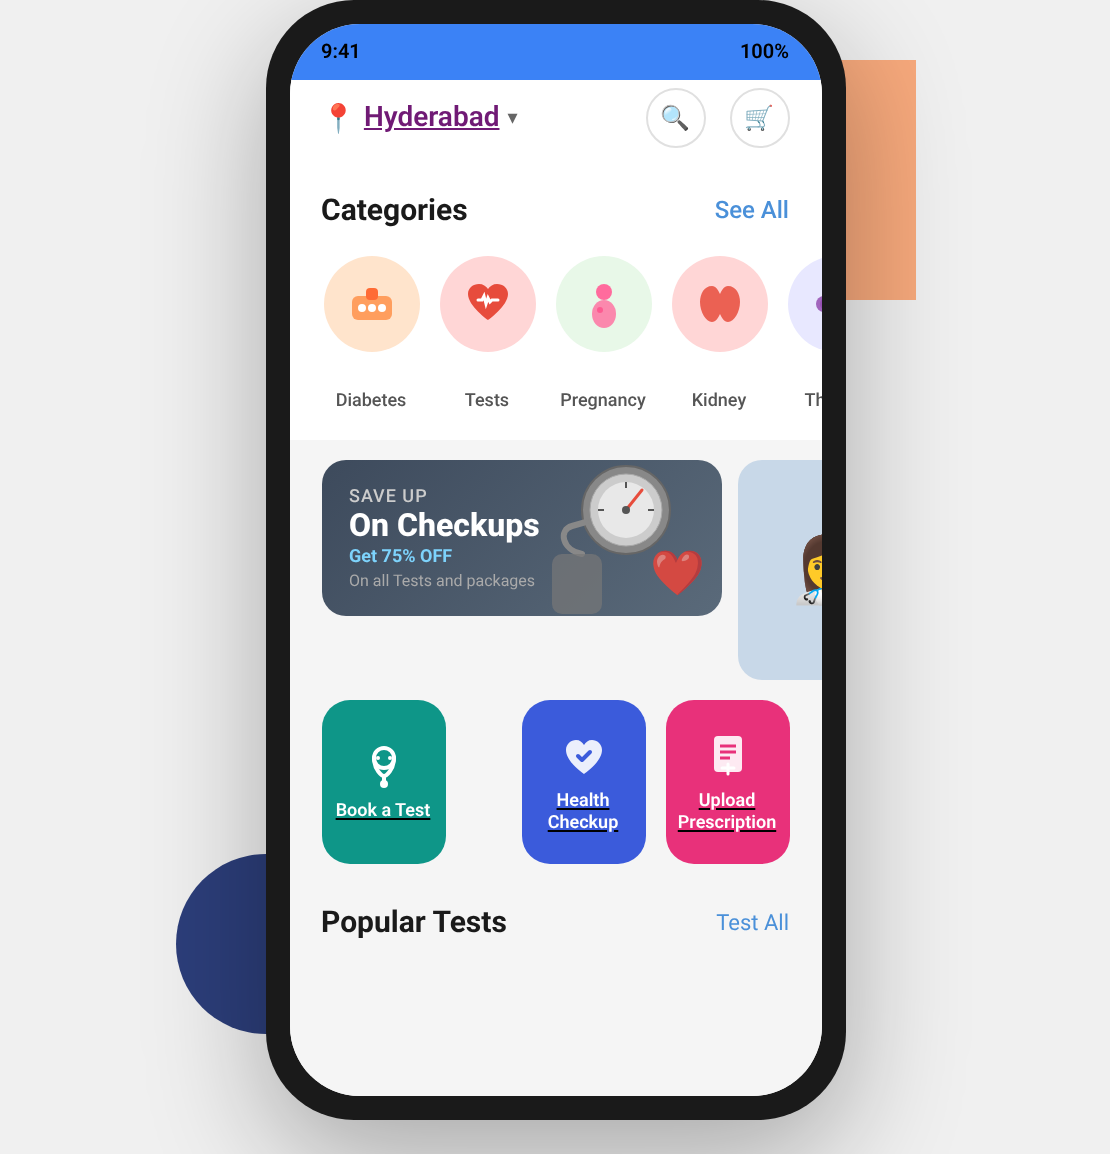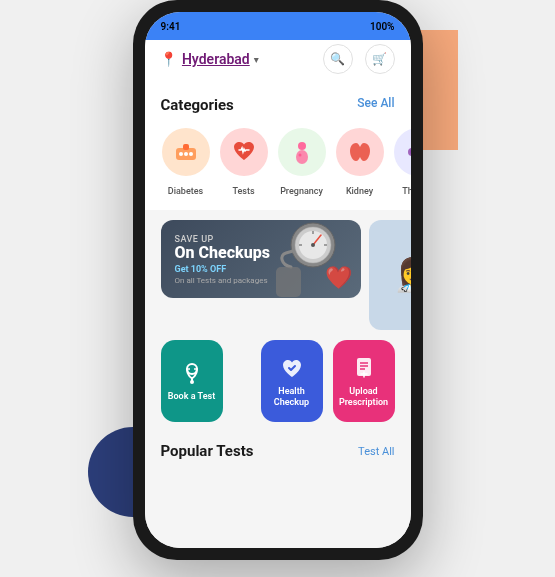--- a/index.html
+++ b/index.html
@@ -132,21 +132,21 @@
       height: calc(100% - 70px);
       overflow-y: auto;
       background: #f5f5f5;
       padding-bottom: 10px;
     }
 
     
     .section-header {
       display: flex;
       justify-content: space-between;
-      align-items: flex-start;
+      align-items: center;
       padding: 12px 16px 8px;
       background: white;
       gap: 16px;
     }
 
     .section-title {
       font-size: 15px;
       font-weight: 700;
       color: #1a1a1a;
     }
@@ -164,21 +164,21 @@
       gap: 8px;
       padding: 6px 16px 14px;
       background: white;
       overflow-x: auto;
     }
 
     .category-item {
       display: flex;
       flex-direction: column;
       align-items: center;
-      gap: 10px;
+      gap: 20px;
       min-width: 50px;
     }
 
     .category-circle {
       width: 48px;
       height: 48px;
       border-radius: 50%;
       display: flex;
       align-items: center;
       justify-content: center;
@@ -291,20 +291,21 @@
       justify-content: center;
       font-size: 32px;
     }
 
     
     .quick-actions {
       display: flex;
       gap: 10px;
       padding: 0 16px 12px;
       justify-content: flex-start;
+      text-decoration: underline;
     }
 
     .action-btn {
       width: 82px;
       height: 82px;
       border-radius: 14px;
       display: flex;
       flex-direction: column;
       align-items: center;
       justify-content: center;
@@ -436,21 +437,21 @@
             <span class="category-label">Thyroid</span>
           </div>
         </div>
 
         <div class="banners-row">
 
           <div class="banner-card banner-dark">
             <div class="banner-content">
               <div class="banner-save">SAVE UP</div>
               <div class="banner-title">On Checkups</div>
-              <div class="banner-discount">Get 10% OFF</div>
+              <div class="banner-discount">Get 75% OFF</div>
               <div class="banner-subtitle">On all Tests and packages</div>
             </div>
             <div class="banner-img-area">
               <svg width="70" height="85" viewBox="0 0 70 85">
 
                 <circle cx="42" cy="28" r="22" fill="#888" stroke="#666" stroke-width="1"></circle>
                 <circle cx="42" cy="28" r="18" fill="#ccc" stroke="#aaa" stroke-width="0.5"></circle>
                 <circle cx="42" cy="28" r="14" fill="#e8e8e8"></circle>
 
                 <line x1="42" y1="14" x2="42" y2="17" stroke="#555" stroke-width="1"></line>

